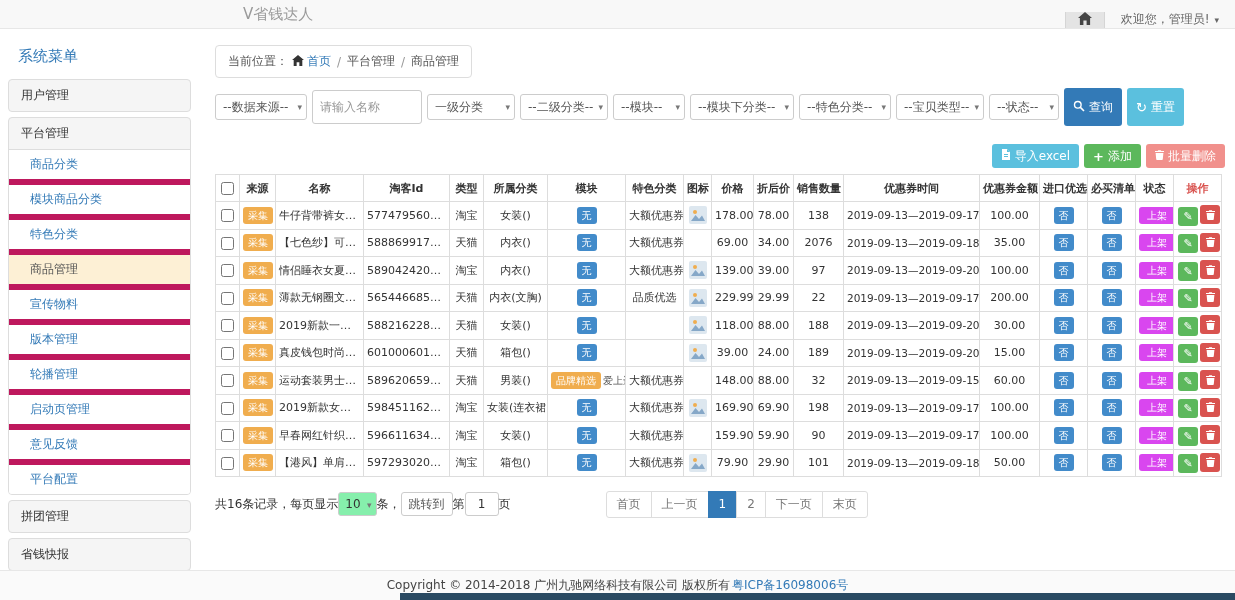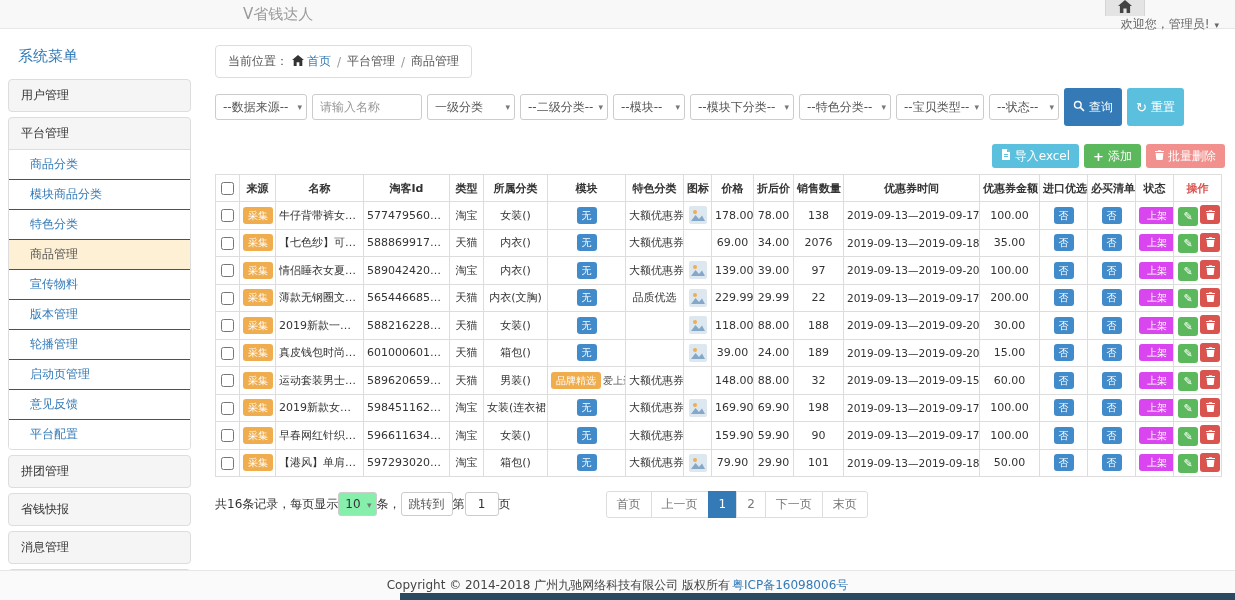--- a/index.html
+++ b/index.html
@@ -2,46 +2,46 @@
 <html><head>
 <meta charset="utf-8">
 <style>
   * { margin:0; padding:0; box-sizing:border-box; }
   html,body { width:1235px; height:600px; overflow:hidden; }
   body { position:relative; font-family:"DejaVu Sans","Liberation Sans",sans-serif; font-size:12px; color:#333; background:#fff; }
 
   
   .navbar { height:29px; background:#f8f8f8; border-bottom:1px solid #e7e7e7; display:flex; align-items:stretch; }
   .brand { margin-left:243px; align-self:center; color:#9a9a9a; font-size:15px; }
-  .nav-right { margin-left:auto; display:flex; align-items:flex-start;flex-direction:column; }
+  .nav-right { margin-left:auto; display:flex; align-items:flex-end; }
   .home-box { width:40px; background:#e4e4e4; border-left:1px solid #d5d5d5; border-right:1px solid #d5d5d5; display:flex; align-items:center; justify-content:center; cursor:pointer; }
   .welcome { display:flex; align-items:center; gap:5px; padding:0 16px; color:#666; cursor:pointer; }
   .nav-caret { font-size:9px; color:#666; }
 
   
   .layout { display:flex; align-items:flex-start; }
   .sidebar { width:183px; margin:10px 0 0 8px; flex:none; }
   .sidebar-title { color:#337ab7; font-size:15px; padding:8px 10px 13px; }
   .panel { background:#f5f5f5; border:1px solid #ddd; border-radius:4px; margin-bottom:5px; overflow:hidden; }
   .panel-heading { padding:7px 12px; min-height:27px; color:#333; cursor:pointer; }
   .submenu { background:#fff; border-top:1px solid #ddd; }
-  .submenu-item { padding:6px 12px 6px 21px; color:#337ab7; border-bottom:1px solid #be185d; cursor:pointer; }
+  .submenu-item { padding:6px 12px 6px 21px; color:#337ab7; border-bottom:6px solid #be185d; cursor:pointer; }
   .submenu-item:last-child { border-bottom:none; }
   .submenu-item.active { background:#fdf0d5; color:#555; }
 
   .main { flex:1; min-width:0; padding:16px 10px 0 24px; }
 
   .breadcrumb-box { display:inline-flex; align-items:center; gap:4px; border:1px solid #ddd; border-radius:4px; background:#fff; padding:7px 12px; color:#555; }
   .crumb-home { color:#337ab7; display:inline-flex; align-items:center; gap:3px; cursor:pointer; }
   .crumb-sep { color:#999; margin:0 2px; }
 
   .filter-bar { display:flex; align-items:center; gap:5px; margin-top:10px; }
   .sel { position:relative; height:26px; border:1px solid #ccc; border-radius:3px; background:#fff; display:inline-flex; align-items:center; padding:0 16px 0 7px; color:#555; cursor:pointer; flex:none; white-space:nowrap; overflow:hidden; }
   .sel .caret, .mini-sel .caret { position:absolute; right:4px; top:7px; font-size:9px; color:#777; }
-  .txt { height:26px; border:1px solid #ccc; border-radius:3px; padding:0 7px; width:110px; color:#333; font-family:inherit; font-size:12px; }
+  .txt { height:34px; border:1px solid #ccc; border-radius:3px; padding:0 7px; width:110px; color:#333; font-family:inherit; font-size:12px; }
   .txt::placeholder { color:#999; }
 
   .btn { height:38px; border:none; border-radius:3px; color:#fff; display:inline-flex; align-items:center; gap:4px; padding:0 9px; font-size:12px; cursor:pointer; flex:none; font-family:inherit; }
   .btn-primary { background:#337ab7; }
   .btn-info { background:#5bc0de; }
   .btn-success { background:#5cb85c; }
   .btn-soft-danger { background:#f1908c; }
   .btn-sm { height:24px; }
   .glyph { font-size:13px; line-height:1; }
   .plus { font-weight:bold; font-size:13px; line-height:1; }

